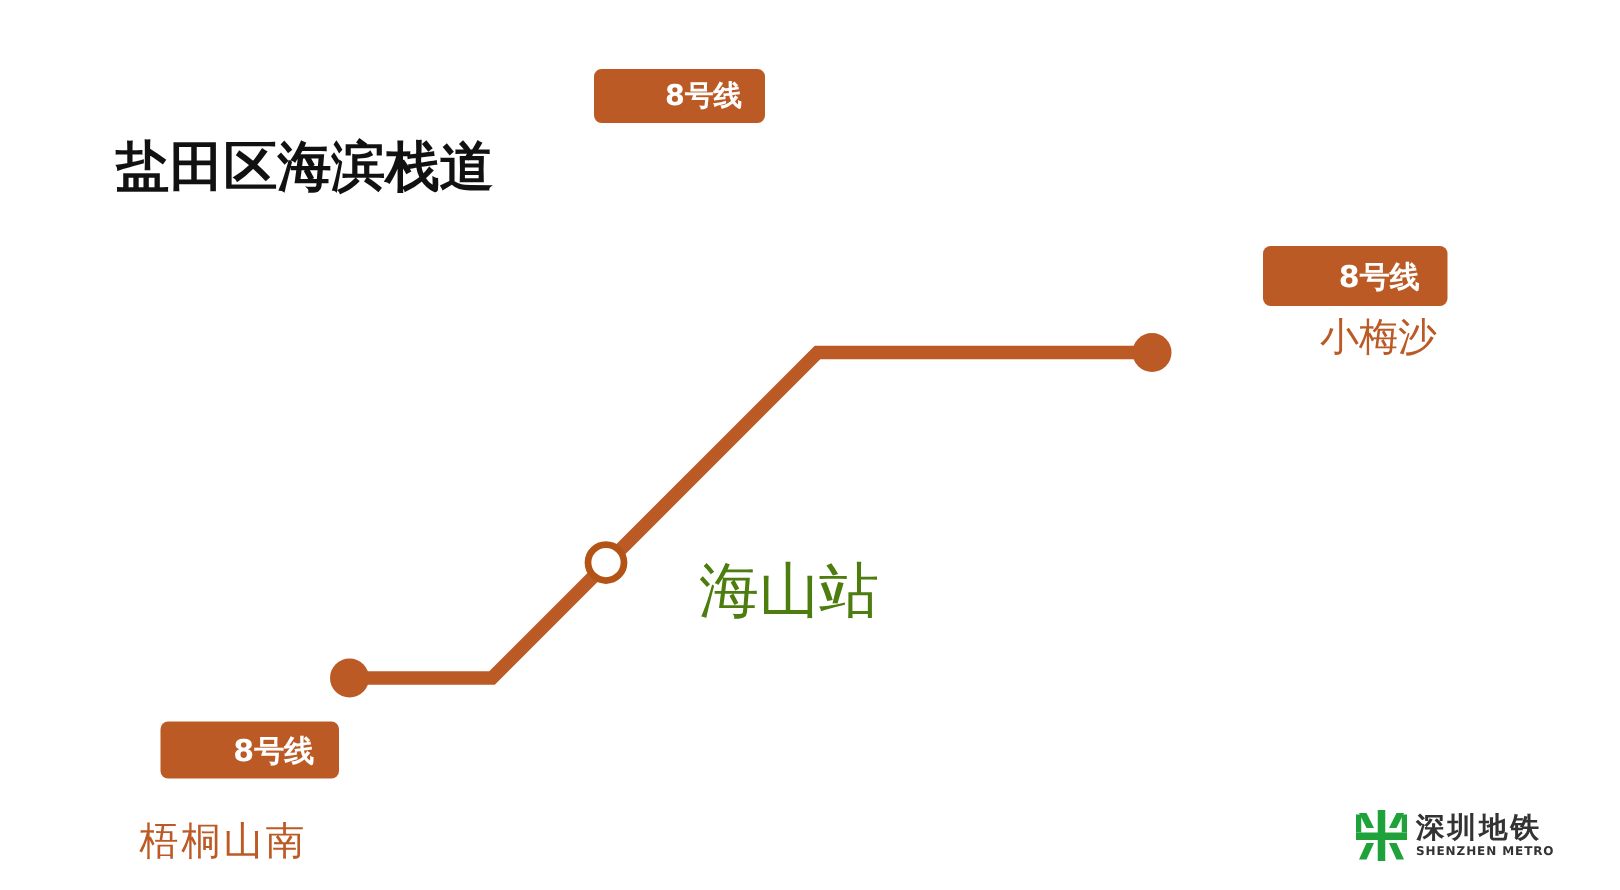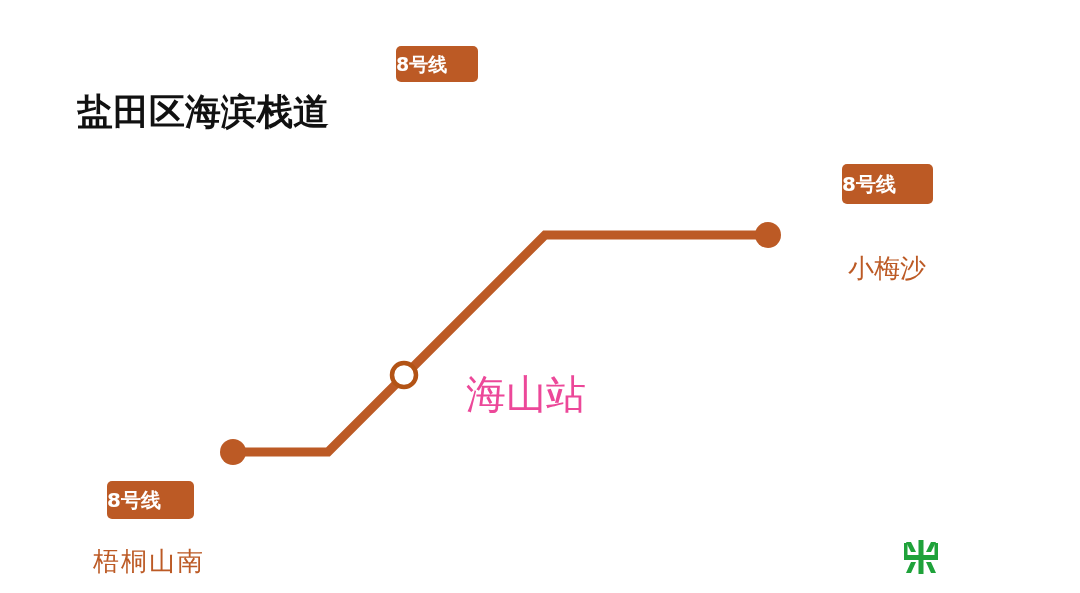--- a/index.html
+++ b/index.html
@@ -28,44 +28,45 @@
     }
     .badge {
       position: absolute;
       background: #BC5A25;
       color: #ffffff;
       font-weight: bold;
       font-size: 19px;
       line-height: 36px;
       height: 36px;
       border-radius: 5px;
-      text-align: left;
+      text-align: center;
       white-space: nowrap;
+      padding-left: 32px;
     }
     .badge-title { left: 396px; top: 46px; width: 82px; }
     .badge-end   { left: 842px; top: 164px; width: 91px; height: 40px; line-height: 40px; font-size: 20px; }
     .badge-start { left: 107px; top: 481px; width: 87px; height: 38px; line-height: 38px; font-size: 20px; }
 
     .station-label {
       position: absolute;
       color: #BC5A25;
       font-size: 26px;
       line-height: 34px;
       white-space: nowrap;
     }
-    .label-end   { left: 848px; top: 208px; margin-top: 43px; }
+    .label-end   { left: 880px; top: 208px; }
     .label-start { left: 93px;  top: 544px; letter-spacing: 2px; }
 
     .focus-station {
       position: absolute;
       left: 466px;
       top: 368px;
       font-size: 40px;
       line-height: 52px;
-      color: #ec4899;
+      color: #4d7c0f;
       white-space: nowrap;
     }
 
     svg.route {
       position: absolute;
       left: 0;
       top: 0;
     }
 
     .logo {
@@ -133,13 +134,17 @@
       <polygon points="27,2 32,2 27,12 22,12"></polygon>
 
       <polygon points="7,22 12,22 7,33 2,33"></polygon>
 
       <polygon points="22,22 27,22 32,33 27,33"></polygon>
 
       <rect x="0" y="3" width="3.5" height="12"></rect>
       <rect x="30.5" y="3" width="3.5" height="12"></rect>
     </g>
   </svg>
+  <div class="logo-text">
+    <div class="logo-cn">深圳地铁</div>
+    <div class="logo-en">SHENZHEN METRO</div>
+  </div>
 </div>
 
 </body></html>

